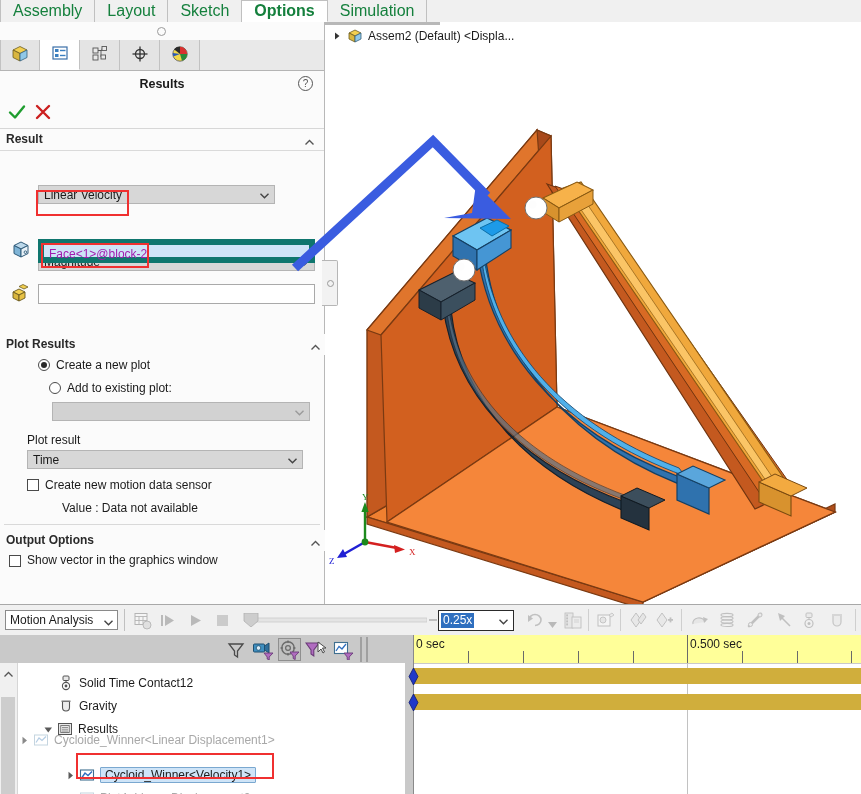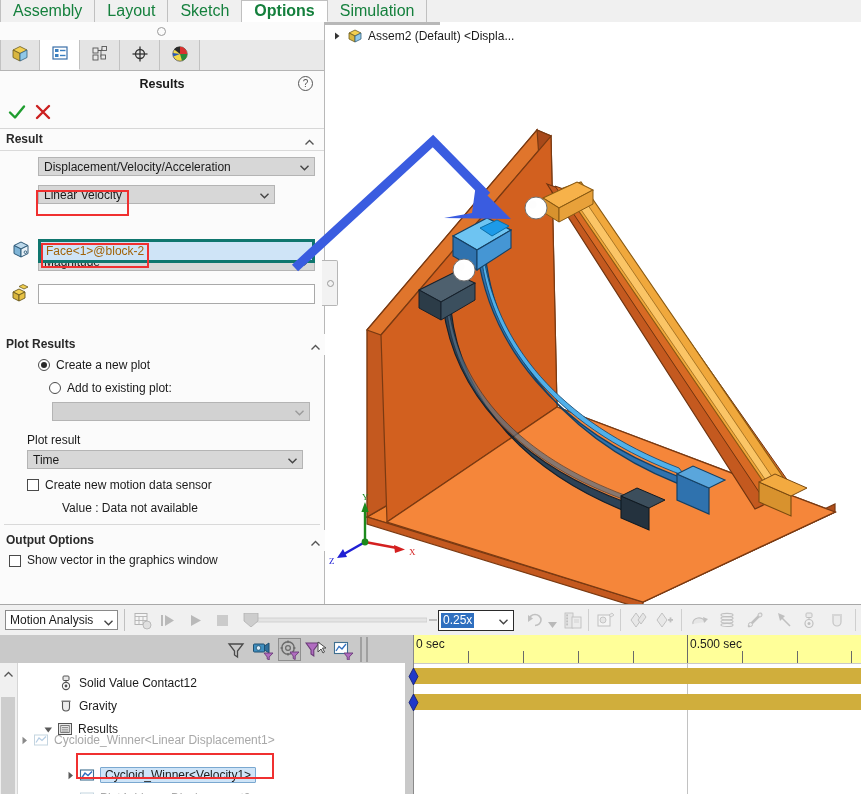--- a/index.html
+++ b/index.html
@@ -138,24 +138,24 @@
   .combo .arrow {
     position: absolute; right: 4px; top: 4px;
     width: 11px; height: 11px;
   }
   .combo.disabled { background: #d2d2d2; color: #8a8a8a; }
 
   .sel-box {
     position: relative;
     height: 24px;
     background: #cfe4f7;
-    border: 3px solid #0f766e;
+    border: 6px solid #0f766e;
     box-sizing: border-box;
     padding-left: 5px;
-    font-size: 12px; color: #a16207;
+    font-size: 12px; color: #a21caf;
     line-height: 16px;
     padding-top: 1px;
   }
   .white-box {
     position: relative;
     height: 20px;
     background: #ffffff;
     border: 1px solid #a9a9a9;
     box-sizing: border-box;
   }
@@ -431,28 +431,20 @@
     <div class="sec-head">
       <span>Result</span>
       <span class="sec-chev">
         <svg width="11" height="11" viewBox="0 0 11 11">
             <path d="M1.5 7.5 L5.5 3.5 L9.5 7.5" fill="none" stroke="#555" stroke-width="1.4"></path>
           </svg>
       </span>
     </div>
 
     <div class="sec-body" style="height:180px;">
-      <div class="combo" style="position:absolute;left:38px;top:6px;width:277px;">
-        <span>Displacement/Velocity/Acceleration</span>
-        <span class="arrow">
-          <svg width="11" height="11" viewBox="0 0 11 11">
-              <path d="M1.5 3.8 L5.5 7.8 L9.5 3.8" fill="none" stroke="#444" stroke-width="1.4"></path>
-            </svg>
-        </span>
-      </div>
 
       <div class="combo" style="position:absolute;left:38px;top:34px;width:237px;">
         <span>Linear Velocity</span>
         <span class="arrow">
           <svg width="11" height="11" viewBox="0 0 11 11">
               <path d="M1.5 3.8 L5.5 7.8 L9.5 3.8" fill="none" stroke="#444" stroke-width="1.4"></path>
             </svg>
         </span>
       </div>
 
@@ -866,21 +858,21 @@
 
       <div class="tree-row" style="top:9px;padding-left:40px;">
         <span class="ti">
           <svg width="16" height="16" viewBox="0 0 16 16">
             <rect x="5" y="1" width="6" height="4.5" rx="1" fill="#e8e8e8" stroke="#555" stroke-width="1"></rect>
             <line x1="8" y1="5.5" x2="8" y2="8" stroke="#555" stroke-width="1"></line>
             <circle cx="8" cy="11" r="3.6" fill="none" stroke="#555" stroke-width="1.1"></circle>
             <circle cx="8" cy="11" r="1.4" fill="#555"></circle>
           </svg>
         </span>
-        <span class="lbl">Solid Value Contact12</span>
+        <span class="lbl">Solid Time Contact12</span>
       </div>
 
       <div class="tree-row" style="top:32px;padding-left:40px;text-align:center;">
         <span class="ti">
           <svg width="16" height="16" viewBox="0 0 16 16">
             <path d="M4.5 4 L4.5 9.5 A3.5 3.5 0 0 0 11.5 9.5 L11.5 4" fill="#ececec" stroke="#555" stroke-width="1.1"></path>
             <line x1="3.5" y1="3.2" x2="12.5" y2="3.2" stroke="#555" stroke-width="1.2"></line>
           </svg>
         </span>
         <span class="lbl">Gravity</span>

